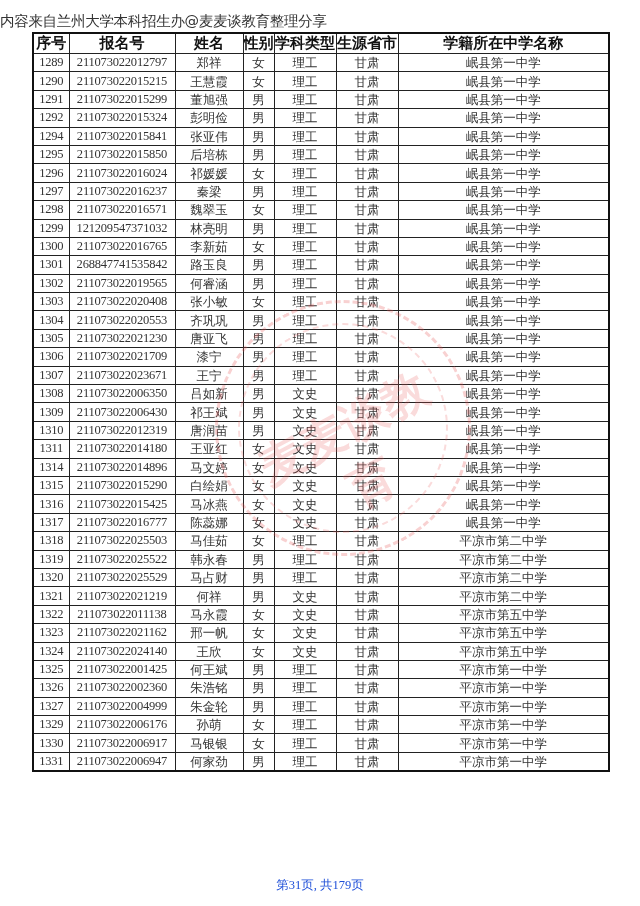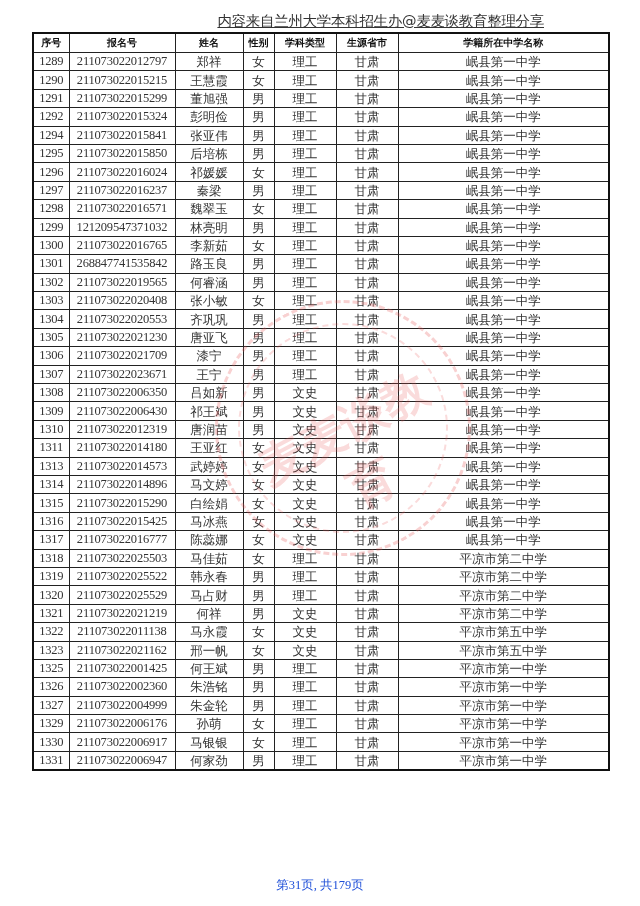--- a/index.html
+++ b/index.html
@@ -1,20 +1,20 @@
 <!DOCTYPE html>
 <html><head>
 <meta charset="utf-8">
 <style>
   html, body { margin: 0; padding: 0; background: #ffffff; }
   body { width: 640px; height: 906px; position: relative; overflow: hidden; font-family: "DejaVu Serif", "Liberation Serif", serif; color: #222; }
-  .doc-title { position: absolute; top: 12px; left: 0; width: 544px; text-align: right; font-family: "DejaVu Sans", "Liberation Sans", sans-serif; font-size: 14.5px; color: #333; letter-spacing: -0.3px; text-decoration: underline; }
+  .doc-title { position: absolute; top: 12px; left: 0; width: 544px; text-align: left; font-family: "DejaVu Sans", "Liberation Sans", sans-serif; font-size: 14.5px; color: #333; letter-spacing: -0.3px; }
   table.roster { position: absolute; top: 32px; left: 32px; border-collapse: collapse; table-layout: fixed; width: 576px; border: 2px solid #111; }
   table.roster th, table.roster td { border: 1.5px solid #222; padding: 0; text-align: center; white-space: nowrap; overflow: hidden; }
-  table.roster th { height: 18px; font-family: "DejaVu Sans", "Liberation Sans", sans-serif; font-weight: bold; font-size: 10px; color: #111; }
+  table.roster th { height: 18px; font-family: "DejaVu Sans", "Liberation Sans", sans-serif; font-weight: bold; font-size: 15px; color: #111; }
   table.roster td { height: 17.4px; font-size: 12.5px; color: #333; line-height: 17px; }
   td.num { font-family: "Liberation Serif", "DejaVu Serif", serif; font-size: 13.5px; letter-spacing: -0.2px; }
   .footer { position: absolute; top: 877px; left: 0; width: 640px; text-align: center; font-family: Liberation Serif, serif; font-size: 12.5px; color: #1d4ed8; }
   .stamp { position: absolute; left: 215px; top: 300px; width: 250px; height: 250px; border-radius: 50%; border: 3px dashed rgba(230,90,90,0.28); pointer-events: none; transform: rotate(-28deg); }
   .stamp::before { content: ""; position: absolute; inset: 20px; border-radius: 50%; border: 2px dashed rgba(230,90,90,0.22); }
   .stamp-text { position: absolute; left: 20px; top: 95px; width: 210px; text-align: center; font-family: "DejaVu Sans", sans-serif; font-size: 46px; font-weight: bold; color: rgba(230,90,90,0.22); }
 </style>
 </head>
 <body>
 
@@ -234,29 +234,20 @@
       <tr>
         <td class="num">1311</td>
         <td class="num">211073022014180</td>
         <td>王亚红</td>
         <td>女</td>
         <td>文史</td>
         <td>甘肃</td>
         <td>岷县第一中学</td>
       </tr>
       <tr>
-        <td class="num">1313</td>
-        <td class="num">211073022014573</td>
-        <td>武婷婷</td>
-        <td>女</td>
-        <td>文史</td>
-        <td>甘肃</td>
-        <td>岷县第一中学</td>
-      </tr>
-      <tr>
         <td class="num">1314</td>
         <td class="num">211073022014896</td>
         <td>马文婷</td>
         <td>女</td>
         <td>文史</td>
         <td>甘肃</td>
         <td>岷县第一中学</td>
       </tr>
       <tr>
         <td class="num">1315</td>
@@ -327,20 +318,29 @@
         <td>马永霞</td>
         <td>女</td>
         <td>文史</td>
         <td>甘肃</td>
         <td>平凉市第五中学</td>
       </tr>
       <tr>
         <td class="num">1323</td>
         <td class="num">211073022021162</td>
         <td>邢一帆</td>
+        <td>女</td>
+        <td>文史</td>
+        <td>甘肃</td>
+        <td>平凉市第五中学</td>
+      </tr>
+      <tr>
+        <td class="num">1324</td>
+        <td class="num">211073022024140</td>
+        <td>王欣</td>
         <td>女</td>
         <td>文史</td>
         <td>甘肃</td>
         <td>平凉市第五中学</td>
       </tr>
       <tr>
         <td class="num">1325</td>
         <td class="num">211073022001425</td>
         <td>何王斌</td>
         <td>男</td>

